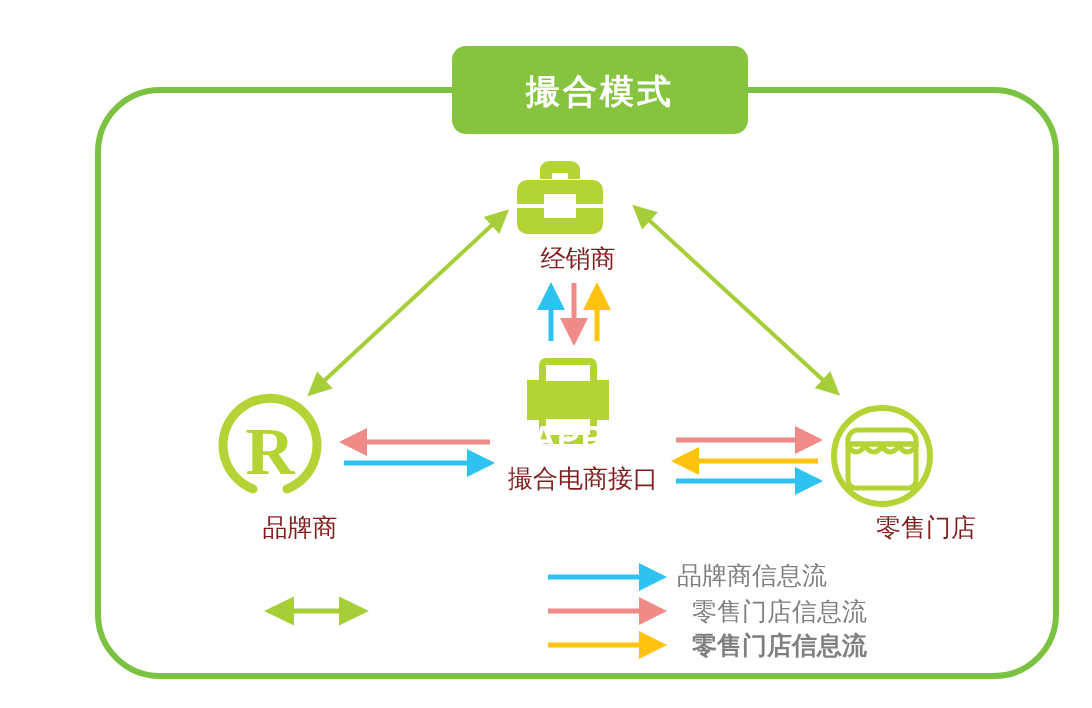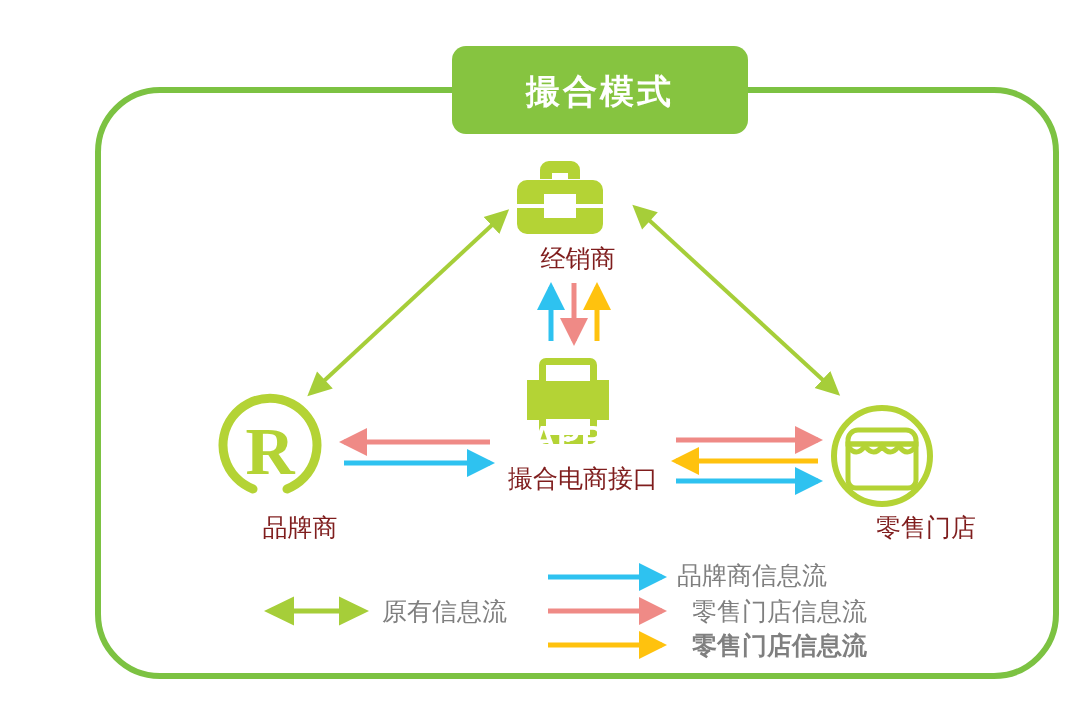--- a/index.html
+++ b/index.html
@@ -165,21 +165,20 @@
     <div class="txt title-text center" style="left:600px; top:74px;">撮合模式</div>
 
     <div class="txt node-label center" style="left:578px; top:246px;">经销商</div>
 
     <div class="txt node-label center" style="left:583px; top:466px;">撮合电商接口</div>
 
     <div class="txt node-label center" style="left:284px; top:515px;margin-left:16px;">品牌商</div>
 
     <div class="txt node-label center" style="left:882px; top:515px;margin-left:44px;">零售门店</div>
 
-    <div class="txt legend-label" style="left:382px; top:599px;">原有信息流</div>
 
     <div class="txt legend-label" style="left:677px; top:565px;font-family:Liberation Mono, monospace;">品牌商信息流</div>
 
     <div class="txt legend-label" style="left:692px; top:599px;">零售门店信息流</div>
 
     <div class="txt legend-label" style="left:692px; top:633px;font-weight:bold;">零售门店信息流</div>
 
     <div class="txt center" style="left:568px; top:386px; color:#ffffff; font-size:34px; font-weight:bold; letter-spacing:1px;margin-top:34px;">APP</div>
 
   </div>

